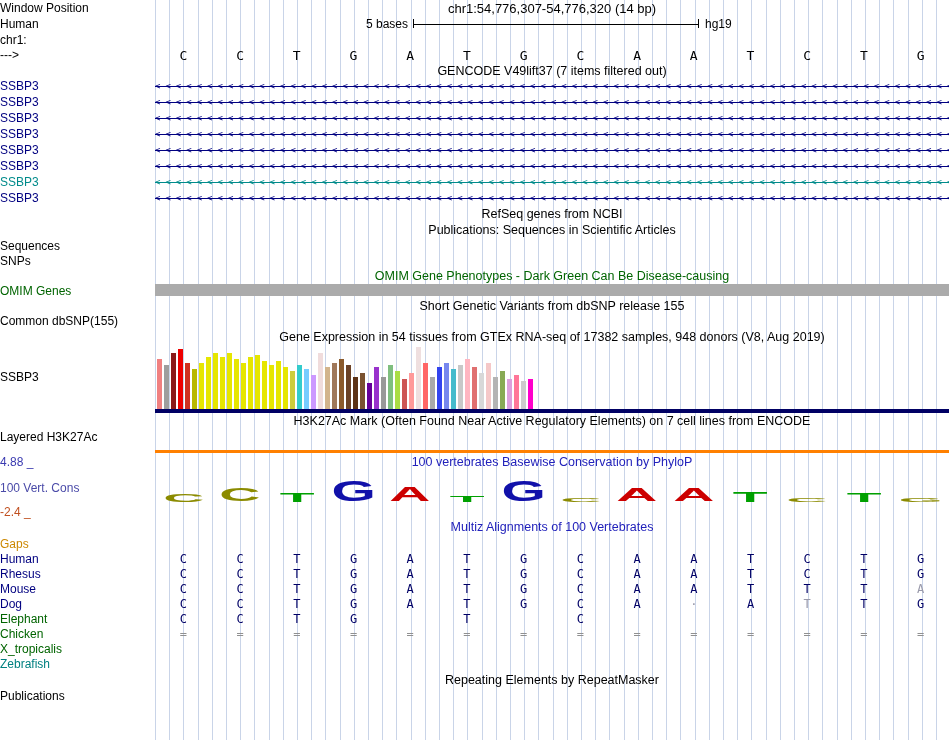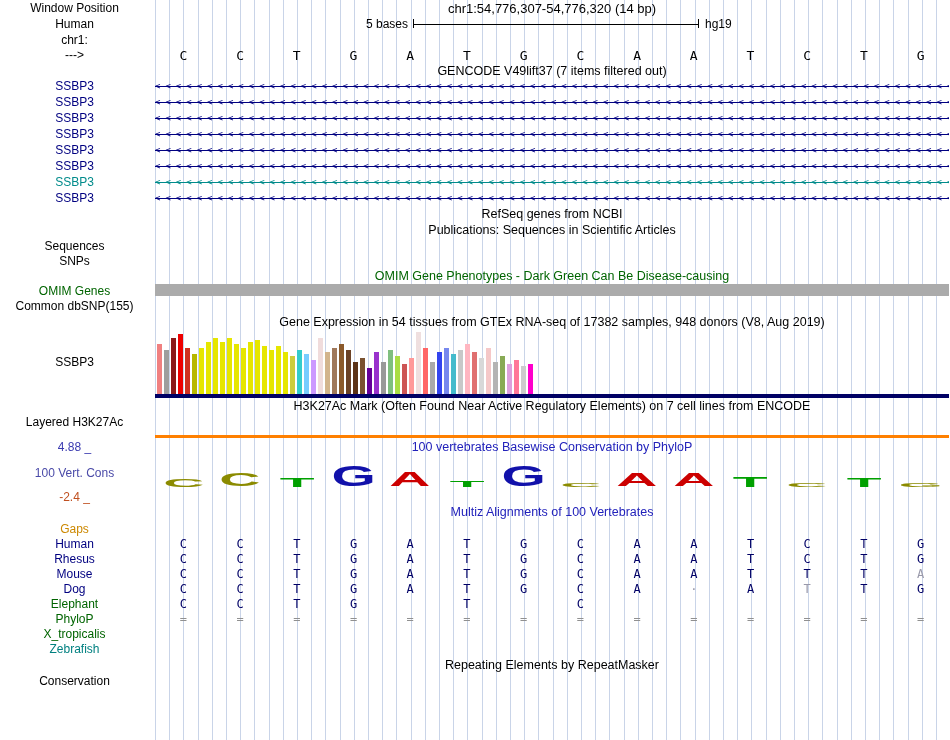--- a/index.html
+++ b/index.html
@@ -1,21 +1,21 @@
 <!DOCTYPE html>
 <html style="--grid: #C9D4E8; --navy: #000080; --teal: #008B8B; --dark_green: #006400; --title_blue: #2222BB; --orange_line: #FF8000; --baseline_navy: #000064; --omim_gray: #ABABAB; --cons_max: #3A3AB0; --cons_min: #C05020; --cons_label: #4A4AA8; --gaps_orange: #CC8800; --base_navy: #000066; --muted_gray: #9999AA;"><head>
 <meta charset="utf-8">
 <style>
   html,body{margin:0;padding:0;background:#fff}
   .browser{position:relative;width:950px;height:740px;background:#fff;overflow:hidden;
     font-family:"Liberation Sans",sans-serif;font-size:12px;color:#000}
   .gridlines{position:absolute;left:155px;top:0;width:794px;height:740px;z-index:0;
     background:repeating-linear-gradient(to right,var(--grid) 0px,var(--grid) 1px,transparent 1px,transparent 14.2px)}
   .row{display:flex;align-items:center;position:relative;z-index:1}
-  .gutter{flex:0 0 155px;width:155px;box-sizing:border-box;text-align:center;padding-right:6px;white-space:nowrap}
+  .gutter{flex:0 0 155px;width:155px;box-sizing:border-box;text-align:left;padding-right:6px;white-space:nowrap}
   .content{flex:0 0 794px;width:794px;height:100%;position:relative;box-sizing:border-box}
   .h4{height:4px}.h10{height:10px}.h12{height:12px}.h14{height:14px}.h15{height:15px}
   .h16{height:16px}.h17{height:17px}.h18{height:18px}.h36{height:36px}.h64{height:64px}
   .center-title{position:absolute;left:0;right:0;top:50%;transform:translateY(-50%);
     text-align:center;white-space:nowrap;font-size:12.5px}
   .title-line{display:flex;justify-content:center;gap:22px;font-size:13px}
   .grid14{display:grid;grid-template-columns:repeat(14,1fr);width:100%;height:100%;align-items:center}
   .cell{text-align:center}
   .mono{font-family:"DejaVu Sans Mono",monospace}
   .seq{font-size:13px}
@@ -200,20 +200,26 @@
         <div class="center-title green-text">OMIM Gene Phenotypes - Dark Green Can Be Disease-causing</div>
       </div>
   </div>
   <div class="row h15">
     <div class="gutter green-text">OMIM Genes</div>
     <div class="content">
         <div class="omim-bar"></div>
       </div>
   </div>
 
+  <div class="row h15">
+    <div class="gutter"></div>
+    <div class="content">
+        <div class="center-title">Short Genetic Variants from dbSNP release 155</div>
+      </div>
+  </div>
   <div class="row h15">
     <div class="gutter">Common dbSNP(155)</div>
     <div class="content"></div>
   </div>
 
   <div class="row h17">
     <div class="gutter"></div>
     <div class="content">
         <div class="center-title">Gene Expression in 54 tissues from GTEx RNA-seq of 17382 samples, 948 donors (V8, Aug 2019)</div>
       </div>
@@ -490,21 +496,21 @@
             <div class="cell" style="color: rgb(0, 0, 102);"></div>
             <div class="cell" style="color: rgb(0, 0, 102);"></div>
             <div class="cell" style="color: rgb(0, 0, 102);"></div>
             <div class="cell" style="color: rgb(0, 0, 102);"></div>
             <div class="cell" style="color: rgb(0, 0, 102);"></div>
             <div class="cell" style="color: rgb(0, 0, 102);"></div>
           </div>
         </div>
       </div>
       <div class="row h15">
-        <div class="gutter" style="color: rgb(0, 100, 0);">PhyloP</div>
+        <div class="gutter" style="color: rgb(0, 100, 0);">Chicken</div>
         <div class="content">
           <div class="grid14 mono align-bases">
             <div class="cell" style="color: rgb(144, 144, 144);">=</div>
             <div class="cell" style="color: rgb(144, 144, 144);">=</div>
             <div class="cell" style="color: rgb(144, 144, 144);">=</div>
             <div class="cell" style="color: rgb(144, 144, 144);">=</div>
             <div class="cell" style="color: rgb(144, 144, 144);">=</div>
             <div class="cell" style="color: rgb(144, 144, 144);">=</div>
             <div class="cell" style="color: rgb(144, 144, 144);">=</div>
             <div class="cell" style="color: rgb(144, 144, 144);">=</div>
@@ -561,16 +567,16 @@
       </div>
     </div>
 
   <div class="row h17">
     <div class="gutter"></div>
     <div class="content">
         <div class="center-title">Repeating Elements by RepeatMasker</div>
       </div>
   </div>
   <div class="row h15">
-    <div class="gutter">Conservation</div>
+    <div class="gutter">Publications</div>
     <div class="content"></div>
   </div>
 </div>
 
 </body></html>

